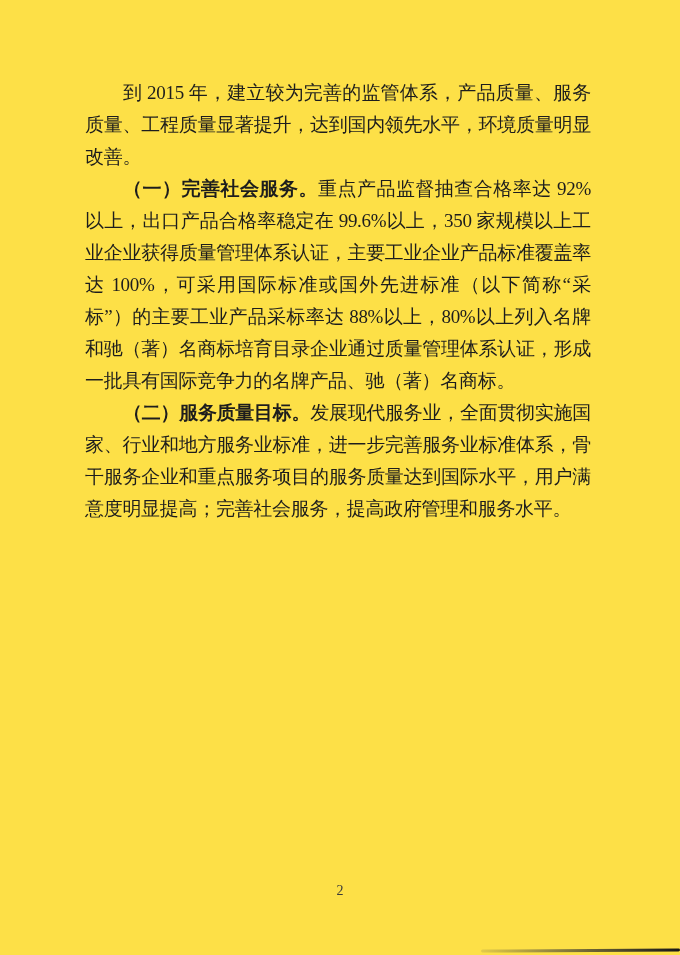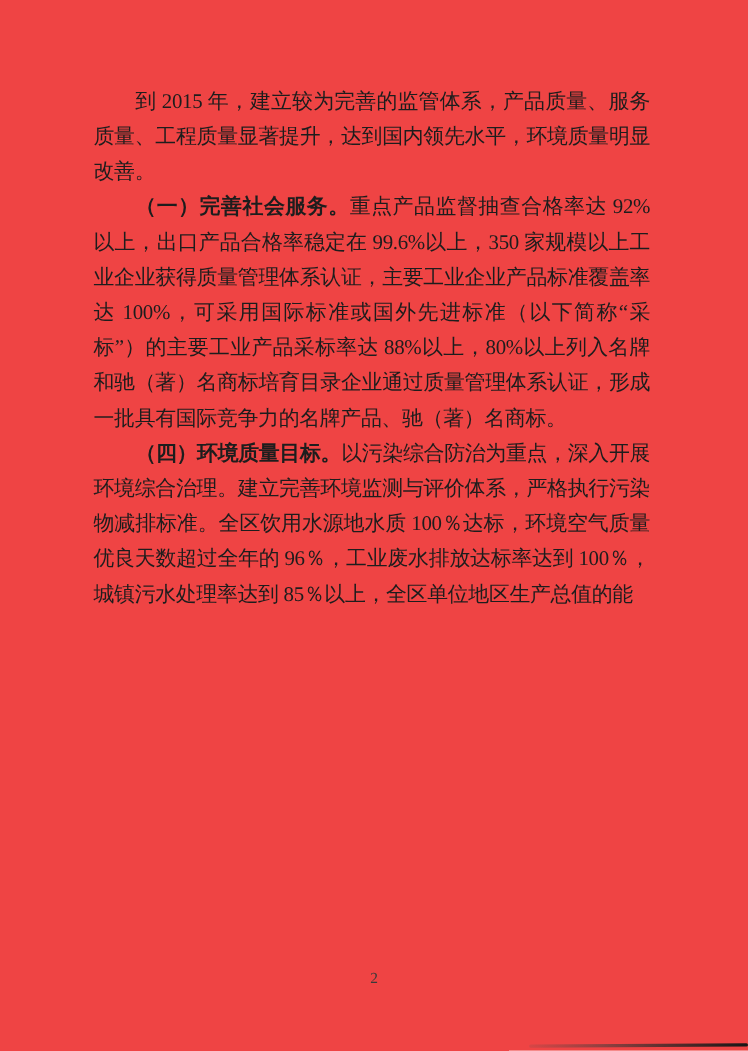--- a/index.html
+++ b/index.html
@@ -10,21 +10,21 @@
     width: 680px;
     height: 955px;
     position: relative;
     background: #ffffff;
     overflow: hidden;
     font-family: "Liberation Serif", "DejaVu Serif", serif;
   }
   .page {
     position: absolute;
     inset: 0;
-    background: #ef4444;
+    background: #fde047;
   }
   .content {
     position: absolute;
     left: 85px;
     top: 77px;
     width: 506px;
     color: #1d1d1d;
     font-size: 19px;
     line-height: 32px;
     letter-spacing: -0.3px;
@@ -63,23 +63,23 @@
 <body>
 
 <div class="page">
 
   <div class="content">
 
     <p><span>到 2015 年，建立较为完善的监管体系，产品质量、服务质量、工程质量显著提升，达到国内领先水平，环境质量明显改善。</span></p>
 
     <p><b class="lead">（一）完善社会服务。</b><span>重点产品监督抽查合格率达 92%以上，出口产品合格率稳定在 99.6%以上，350 家规模以上工业企业获得质量管理体系认证，主要工业企业产品标准覆盖率达 100%，可采用国际标准或国外先进标准（以下简称“采标”）的主要工业产品采标率达 88%以上，80%以上列入名牌和驰（著）名商标培育目录企业通过质量管理体系认证，形成一批具有国际竞争力的名牌产品、驰（著）名商标。</span></p>
 
+    <p><b class="lead">（二）服务质量目标。</b><span>发展现代服务业，全面贯彻实施国家、行业和地方服务业标准，进一步完善服务业标准体系，骨干服务企业和重点服务项目的服务质量达到国际水平，用户满意度明显提高；完善社会服务，提高政府管理和服务水平。</span></p>
 
 
-    <p><b class="lead">（四）环境质量目标。</b><span>以污染综合防治为重点，深入开展环境综合治理。建立完善环境监测与评价体系，严格执行污染物减排标准。全区饮用水源地水质 100％达标，环境空气质量优良天数超过全年的 96％，工业废水排放达标率达到 100％，城镇污水处理率达到 85％以上，全区单位地区生产总值的能</span></p>
 
   </div>
 
   <div class="page-number">2</div>
 
   <div class="scan-edge-line"></div>
 
 </div>
 
 </body></html>

